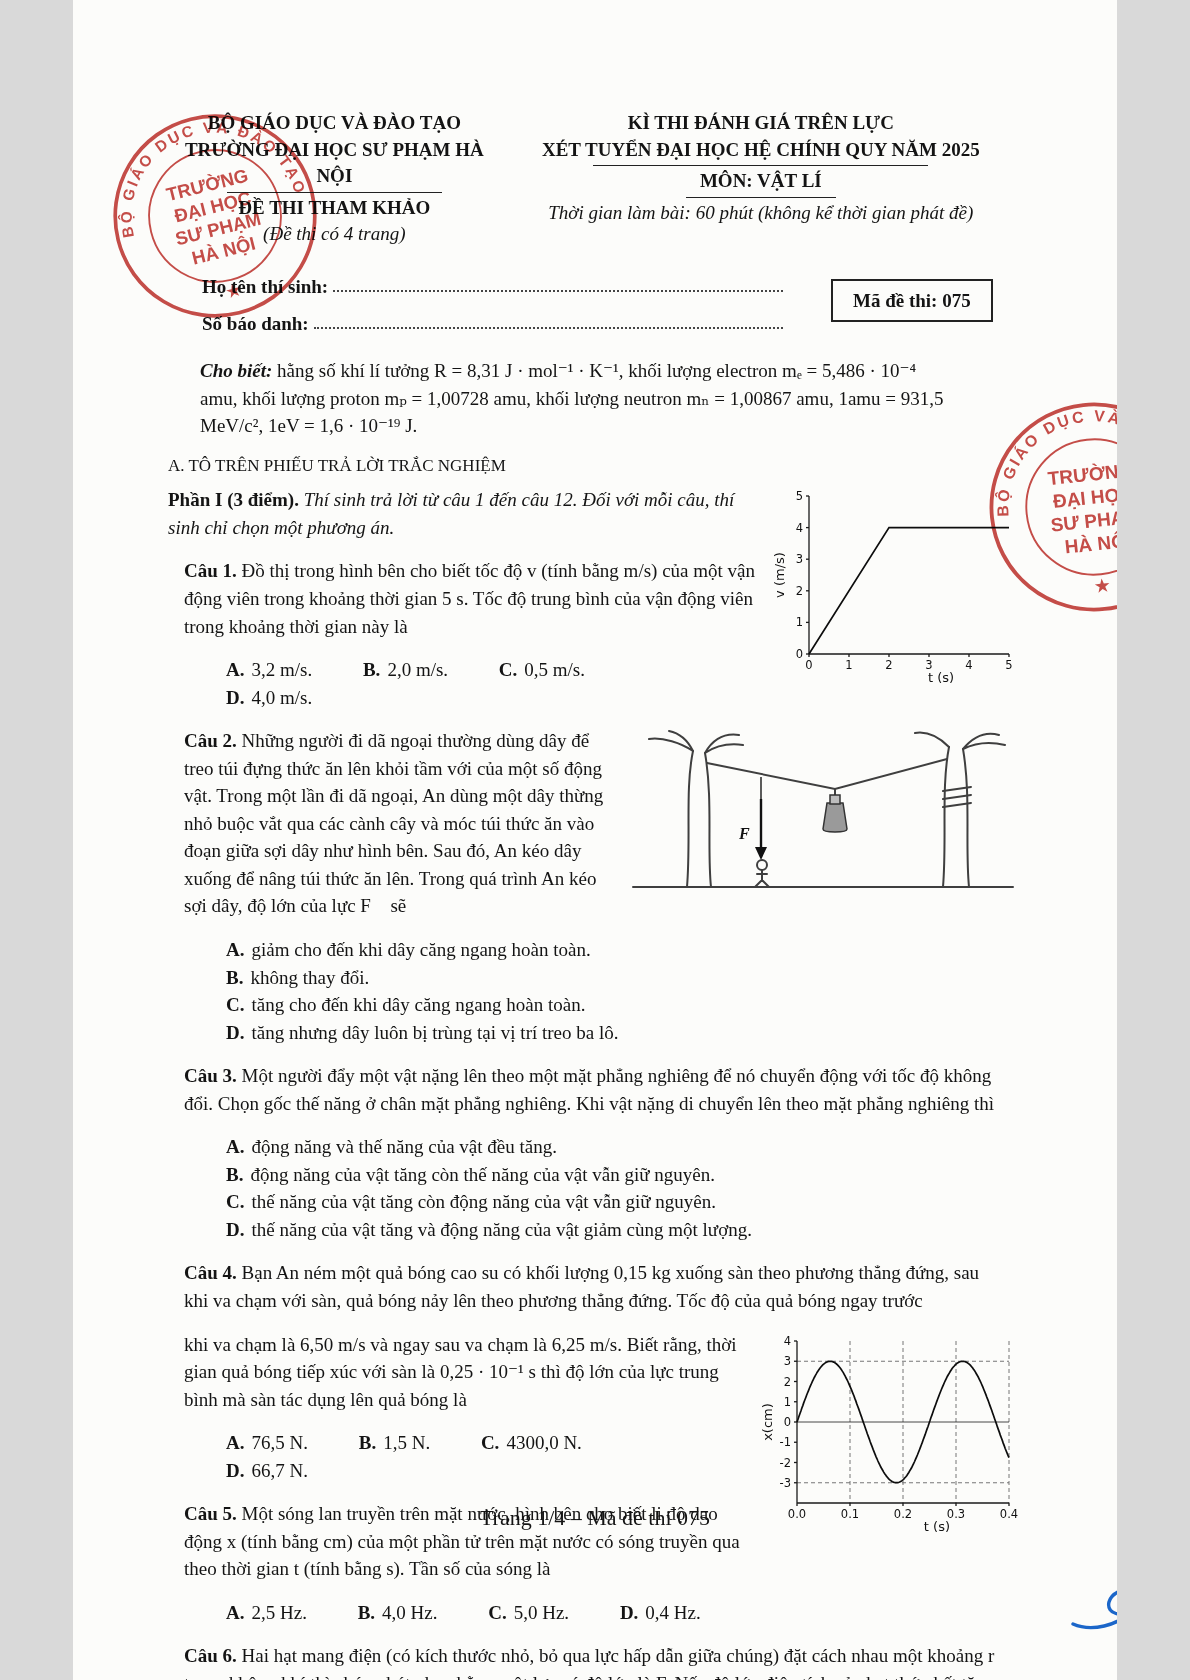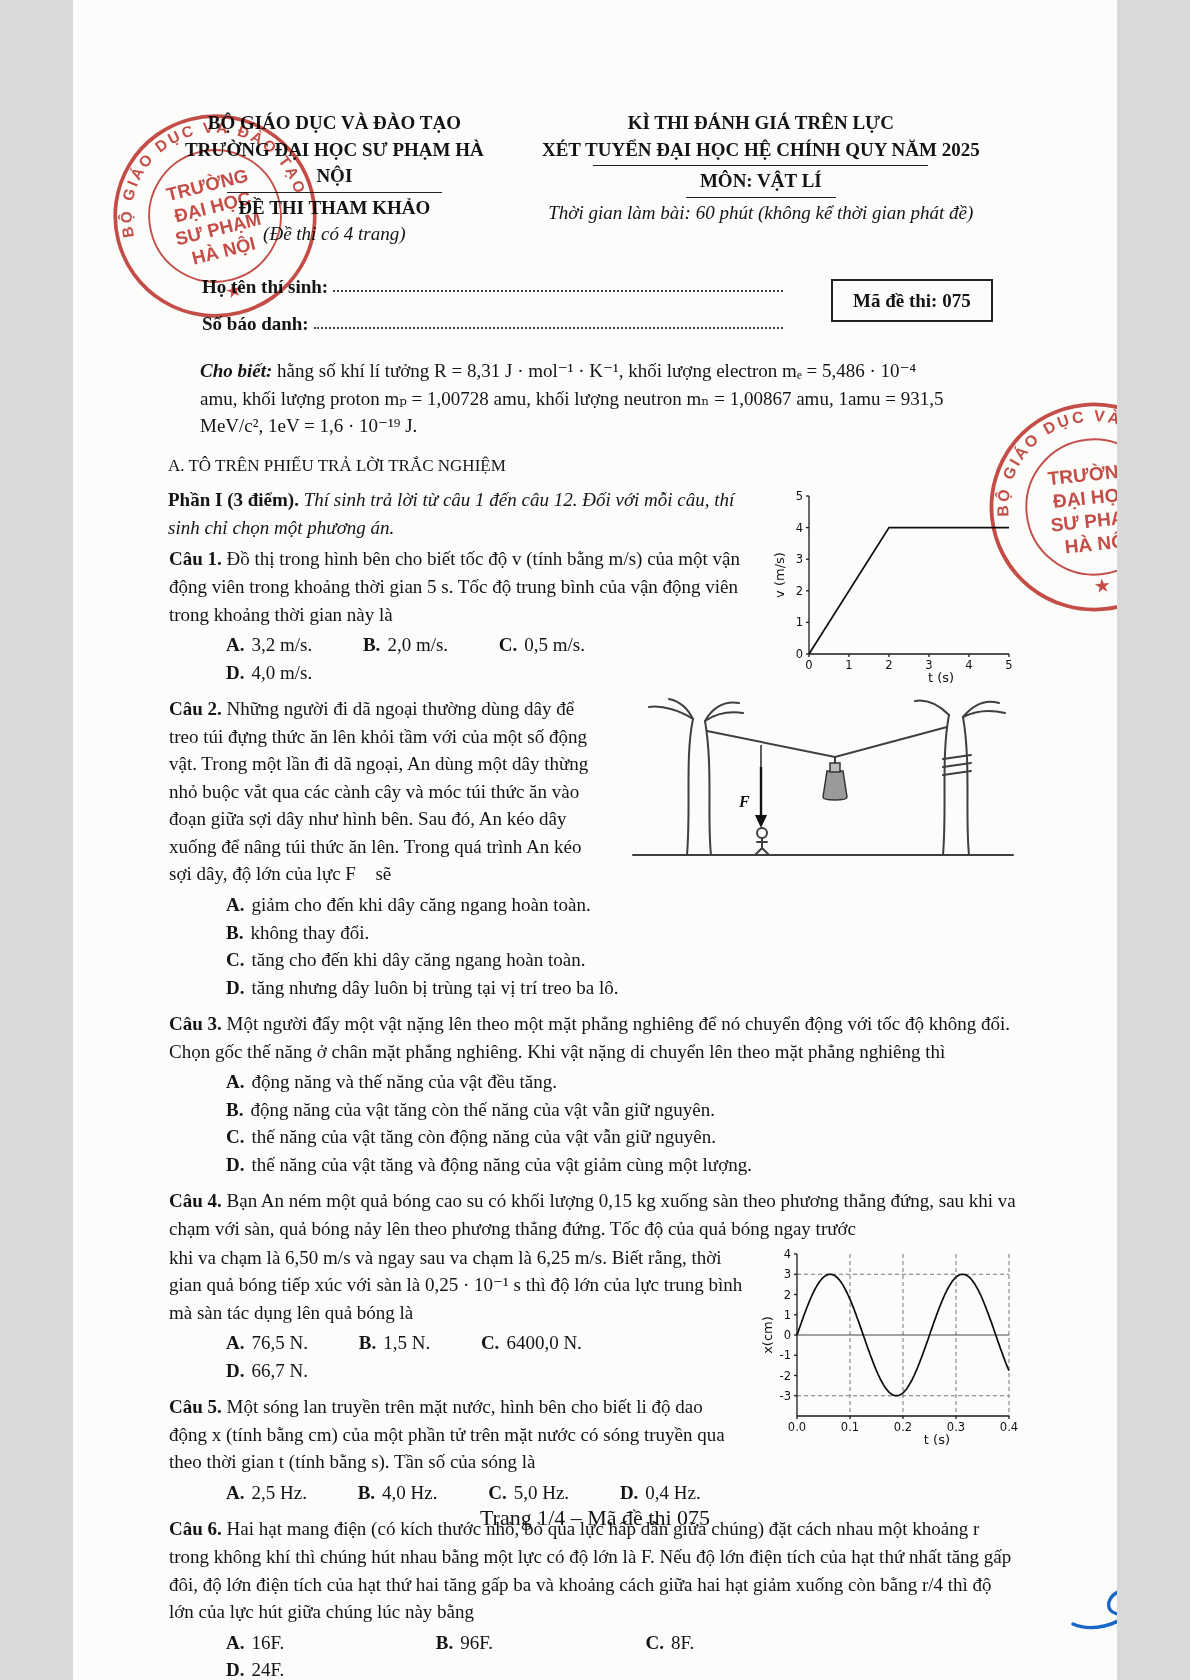--- a/index.html
+++ b/index.html
@@ -26,21 +26,21 @@
 
   .meta{margin:20px 66px 12px 32px}
   .bi{font-style:italic;font-weight:700}
   .section-title{font-size:17px;margin:14px 0 8px;font-weight:400}
   .part-intro{margin:0 0 4px}
   .part-intro i{font-style:italic}
 
   .fig{float:right;margin:2px 0 6px 16px}
   .fig svg{display:block}
   .question{margin:0 0 4px}
-  .q-text{margin:1px}
+  .q-text{margin:16px}
   .answers{padding-left:58px;margin:3px 0 9px}
   .answers .ans b{margin-right:7px}
   .answers-inline .ans{margin-right:46px;white-space:nowrap}
   .answers-block .ans{display:block}
   .answers-wide .ans{display:inline-block;width:205px;margin-right:0;white-space:nowrap}
   .clear-r{clear:right}
 
   .footer{position:absolute;left:0;top:1502px;width:100%;text-align:center;font-size:22px}
 
   
@@ -264,21 +264,21 @@
             <text x="175.92000000000002" y="198" class="alabel" text-anchor="middle">t (s)</text>
             <text x="11" y="89" class="alabel" text-anchor="middle" transform="rotate(-90 11 89)">x(cm)</text>
           </svg>
       </figure>
       <p class="q-text">
         <span>khi va chạm là 6,50 m/s và ngay sau va chạm là 6,25 m/s. Biết rằng, thời gian quả bóng tiếp xúc với sàn là 0,25 · 10⁻¹ s thì độ lớn của lực trung bình mà sàn tác dụng lên quả bóng là</span>
       </p>
       <div class="answers answers-inline">
         <span class="ans"><b>A.</b><span>76,5 N.</span></span>
         <span class="ans"><b>B.</b><span>1,5 N.</span></span>
-        <span class="ans"><b>C.</b><span>6400,0 N.</span></span>
+        <span class="ans"><b>C.</b><span>4300,0 N.</span></span>
         <span class="ans"><b>D.</b><span>66,7 N.</span></span>
       </div>
     </div>
 
     <div class="question">
       <p class="q-text">
         <b>Câu 5.</b>
         <span>Một sóng lan truyền trên mặt nước, hình bên cho biết li độ dao động x (tính bằng cm) của một phần tử trên mặt nước có sóng truyền qua theo thời gian t (tính bằng s). Tần số của sóng là</span>
       </p>
       <div class="answers answers-inline">

